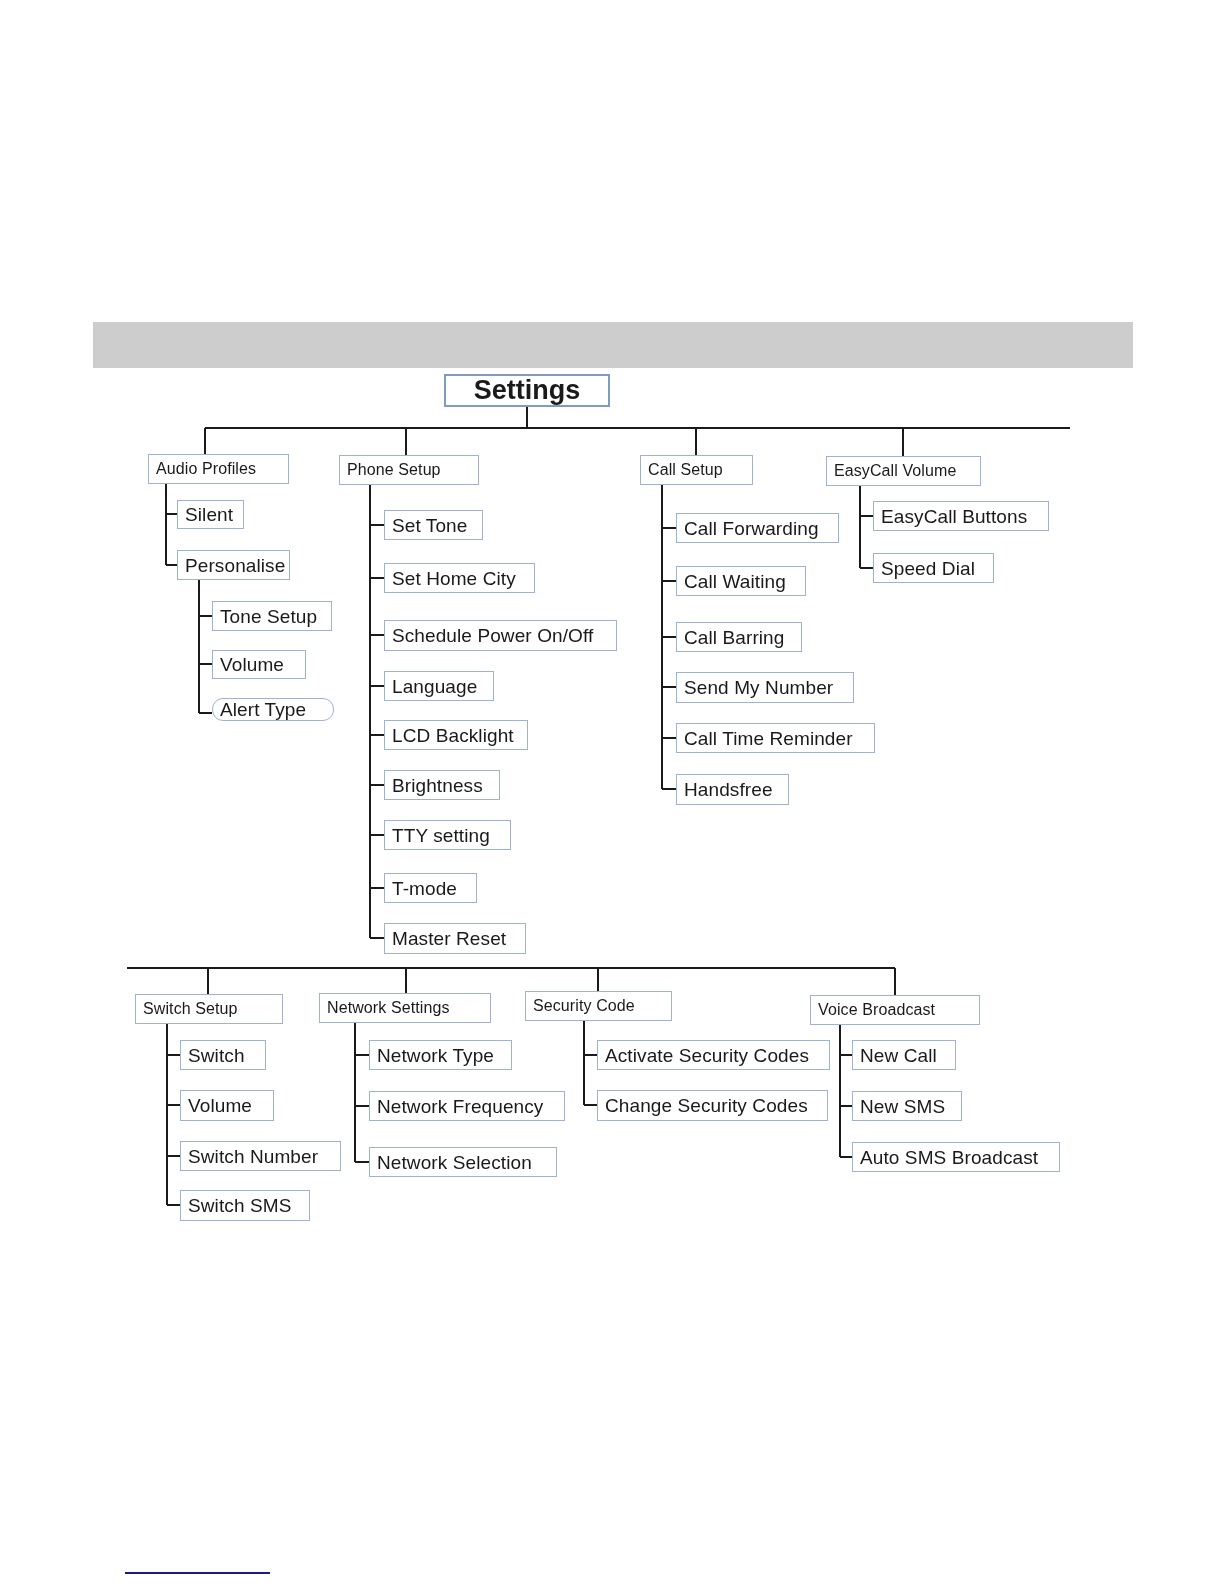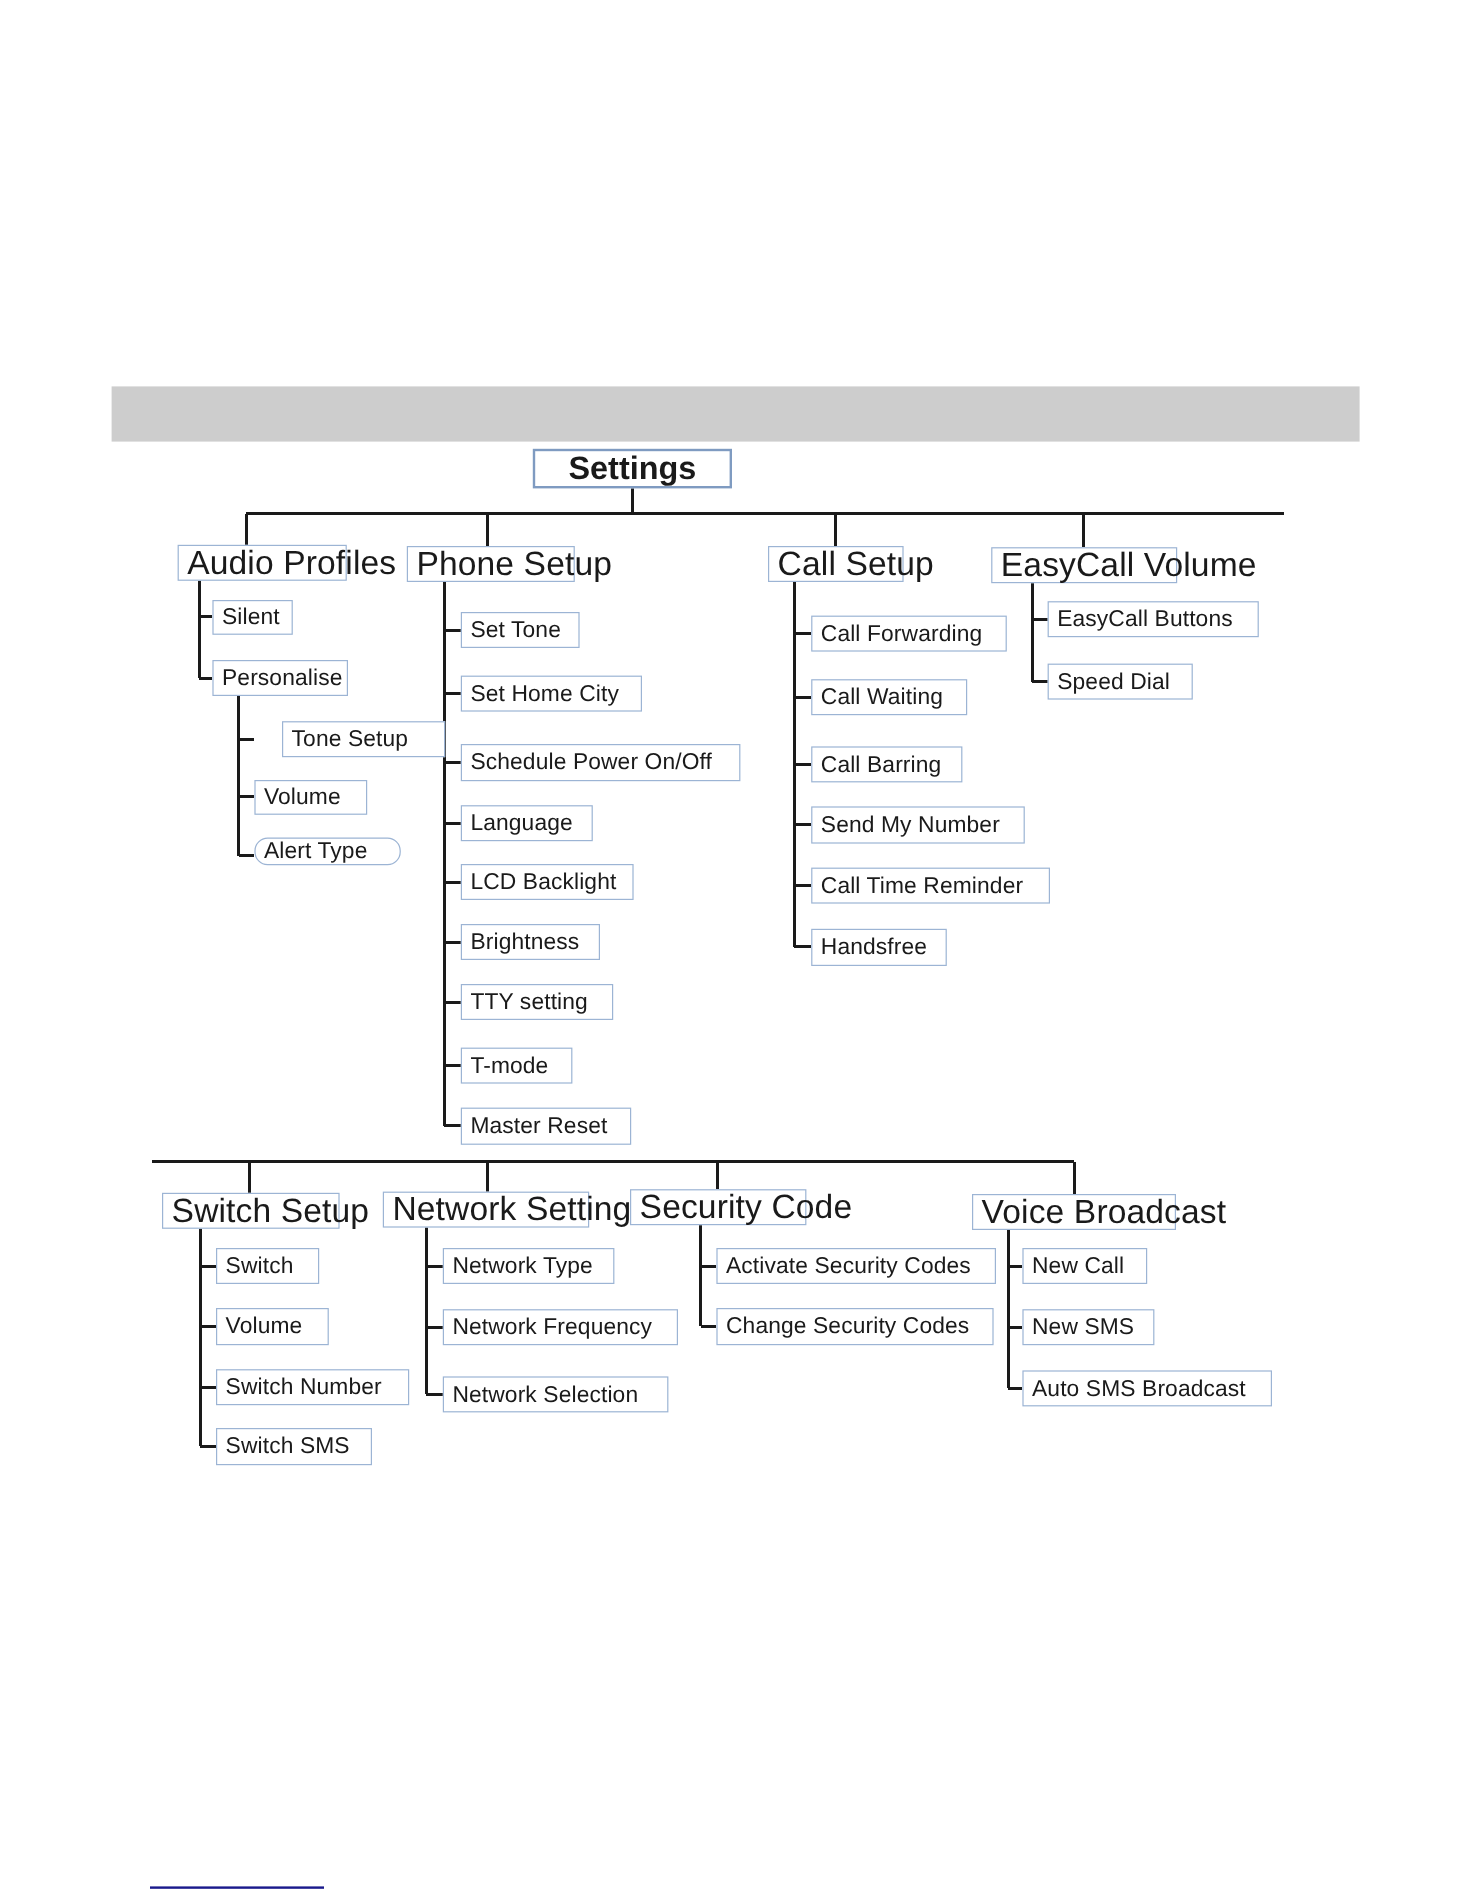--- a/index.html
+++ b/index.html
@@ -54,21 +54,21 @@
   }
   .node.root {
     border: 2px solid #7f9bc1;
     font-size: 27px;
     font-weight: bold;
     justify-content: center;
     padding: 0 10px;
     letter-spacing: 0px;
   }
   .node.level1 {
-    font-size: 28px;
+    font-size: 16px;
   }
   
   .footer-rule {
     position: absolute;
     left: 125px;
     top: 1572px;
     width: 145px;
     height: 2px;
     background: #1a1a8c;
   }
@@ -158,21 +158,21 @@
 
   <div class="node level1" style="left:148px; top:454px; width:141px; height:30px;">
     <span>Audio Profiles</span>
   </div>
   <div class="node" style="left:177px; top:500px; width:67px; height:29px;">
     <span>Silent</span>
   </div>
   <div class="node" style="left:177px; top:550px; width:113px; height:30px;">
     <span>Personalise</span>
   </div>
-  <div class="node" style="left:212px; top:601px; width:136px; height:30px;margin-left:23px;">
+  <div class="node" style="left:212px; top:601px; width:120px; height:30px;">
     <span>Tone Setup</span>
   </div>
   <div class="node" style="left:212px; top:650px; width:94px; height:29px;">
     <span>Volume</span>
   </div>
   <div class="node" style="left:212px; top:698px; width:122px; height:23px;border-radius:11px;">
     <span>Alert Type</span>
   </div>
 
   <div class="node level1" style="left:339px; top:455px; width:140px; height:30px;">

